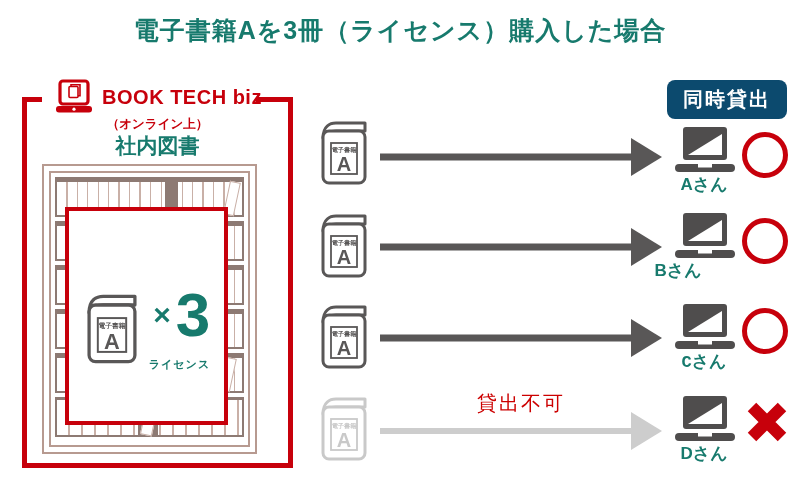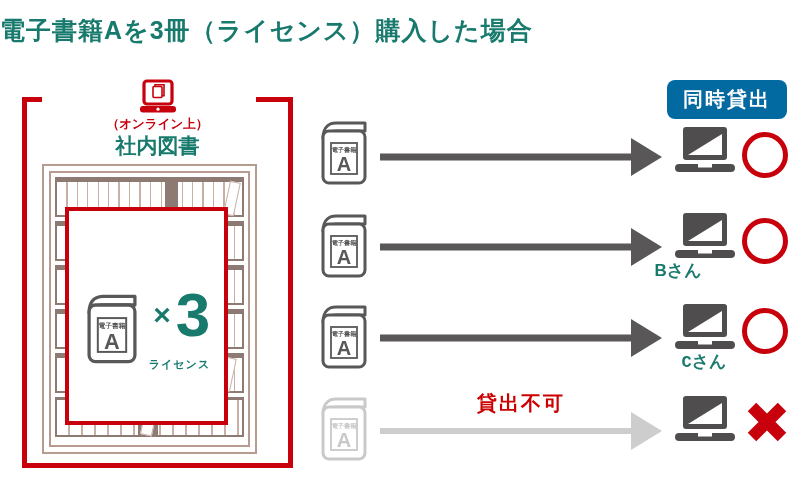--- a/index.html
+++ b/index.html
@@ -1,20 +1,20 @@
 <!DOCTYPE html>
 <html><head>
 <meta charset="utf-8">
 <style>
   html,body{margin:0;padding:0;background:#fff;}
   #canvas{position:relative;width:800px;height:500px;background:#ffffff;overflow:hidden;
           font-family:"Liberation Sans","DejaVu Sans",sans-serif;}
   .abs{position:absolute;}
 
-  .title{left:0;top:14px;width:100%;text-align:left;font-size:25px;font-weight:bold;
+  .title{left:0;top:14px;width:100%;text-align:center;font-size:25px;font-weight:bold;
          color:#177a6d;letter-spacing:1px;}
 
   
   .panel{left:22px;top:97px;width:271px;height:371px;border:5px solid #c7000b;box-sizing:border-box;background:#fff;}
   .logo-mask{left:42px;top:94px;width:214px;height:11px;background:#fff;z-index:2;}
   .logo-row{left:22px;top:79px;width:271px;display:flex;align-items:center;justify-content:center;gap:7px;z-index:3;}
   .brand{color:#c7000b;font-weight:bold;font-size:20px;letter-spacing:.5px;white-space:nowrap;}
   .online-note{left:22px;top:116px;width:271px;text-align:center;color:#c7000b;font-weight:bold;font-size:12.5px;z-index:3;}
   .library-name{left:22px;top:132px;width:271px;text-align:center;color:#177a6d;font-weight:bold;font-size:21px;z-index:3;}
 
@@ -33,24 +33,24 @@
   .card{left:65px;top:207px;width:163px;height:218px;border:4px solid #c7000b;background:#fff;
         box-sizing:border-box;z-index:2;display:flex;align-items:center;justify-content:center;}
   .card-content{display:flex;align-items:center;gap:8px;margin-top:26px;}
   .count-group{display:flex;flex-direction:column;align-items:flex-end;}
   .count-row{display:flex;align-items:center;color:#177a6d;font-weight:bold;}
   .times{font-size:30px;margin-right:5px;}
   .count{font-size:62px;line-height:.95;}
   .unit{color:#177a6d;font-weight:bold;font-size:11px;letter-spacing:1px;margin-top:13px;}
 
   
-  .badge{left:667px;top:80px;background:#0369a1;color:#fff;font-weight:bold;font-size:20px;
+  .badge{left:667px;top:80px;background:#0c4a6e;color:#fff;font-weight:bold;font-size:20px;
          padding:6px 16px;border-radius:8px;letter-spacing:2px;}
   .user-label{width:86px;text-align:center;color:#177a6d;font-weight:bold;font-size:17px;}
-  .deny-label{left:380px;top:390px;width:282px;text-align:center;color:#cc0000;font-weight:bold;
+  .deny-label{left:380px;top:390px;width:282px;text-align:center;color:#cc0000;font-weight:normal;
               font-size:20px;letter-spacing:2px;}
 </style>
 </head>
 <body>
 
 <div id="canvas">
 
   <div class="abs title">電子書籍Aを3冊（ライセンス）購入した場合</div>
 
   <div class="abs panel"></div>
@@ -59,20 +59,21 @@
   <div class="abs logo-row">
     <svg width="42" height="36" viewBox="0 0 42 36">
       <rect x="7" y="2" width="28" height="23" rx="3" fill="#fff" stroke="#c7000b" stroke-width="3.2"></rect>
       <g stroke="#c7000b" stroke-width="1.6" fill="#fff">
         <rect x="16" y="7.5" width="9" height="11" rx="1"></rect>
         <path d="M18,7.5 V5.8 H27 V16.8 H25" fill="none"></path>
       </g>
       <rect x="3" y="27" width="36" height="6.5" rx="3" fill="#c7000b"></rect>
       <circle cx="21" cy="30.2" r="1.6" fill="#fff"></circle>
     </svg>
+    <span class="brand">BOOK TECH biz</span>
   </div>
   <div class="abs library-name">社内図書</div>
   <div class="abs online-note">（オンライン上）</div>
 
   <div class="abs bookshelf">
     <div class="shelf-inner">
       <div class="shelf-row">
         <div class="books"></div>
         <div class="gap" style="left:58%;width:13px;"></div>
         <div class="tilt" style="right:10px;"></div>
@@ -137,20 +138,21 @@
   <svg class="abs" style="left:380px;top:137px;" width="282" height="40" viewBox="0 0 282 40">
     <rect x="0" y="16.5" width="251" height="7" fill="#595757"></rect>
     <polygon points="251,1 251,39 282,20" fill="#595757"></polygon>
   </svg>
   <svg class="abs" style="left:673px;top:127px;" width="62" height="47" viewBox="0 0 62 47">
     <rect x="10" y="0" width="44" height="33" rx="3" fill="#4f4d4d"></rect>
     <polygon points="15,28 49,28 49,7" fill="#fff"></polygon>
     <rect x="2" y="37" width="60" height="8" rx="4" fill="#4f4d4d"></rect>
     <rect x="25" y="37" width="14" height="3.5" fill="#fff"></rect>
   </svg>
+  <div class="abs user-label" style="left:661px;top:173px;">Aさん</div>
   <svg class="abs" style="left:741px;top:131px;" width="48" height="48" viewBox="0 0 48 48">
     <circle cx="24" cy="24" r="20.5" fill="none" stroke="#c7000b" stroke-width="5"></circle>
   </svg>
 
   <svg class="abs" style="left:318px;top:213px;" width="52" height="66" viewBox="0 0 52 66">
     <g fill="#fff" stroke="#595757" stroke-width="3" stroke-linejoin="round" stroke-linecap="round">
       <path d="M5,18 C5,6 12,3 18,3 H47 V11 H18 C13,11 9,13 8,18"></path>
       <rect x="5" y="11" width="42" height="52" rx="6"></rect>
     </g>
     <rect x="13" y="23" width="26" height="31" fill="#fff" stroke="#595757" stroke-width="1.8"></rect>
@@ -209,17 +211,18 @@
   <svg class="abs" style="left:380px;top:411px;" width="282" height="40" viewBox="0 0 282 40">
     <rect x="0" y="17" width="251" height="6" fill="#cdcdcd"></rect>
     <polygon points="251,1 251,39 282,20" fill="#cdcdcd"></polygon>
   </svg>
   <svg class="abs" style="left:673px;top:396px;" width="62" height="47" viewBox="0 0 62 47">
     <rect x="10" y="0" width="44" height="33" rx="3" fill="#4f4d4d"></rect>
     <polygon points="15,28 49,28 49,7" fill="#fff"></polygon>
     <rect x="2" y="37" width="60" height="8" rx="4" fill="#4f4d4d"></rect>
     <rect x="25" y="37" width="14" height="3.5" fill="#fff"></rect>
   </svg>
+  <div class="abs user-label" style="left:661px;top:442px;">Dさん</div>
   <svg class="abs" style="left:744px;top:399px;" width="46" height="46" viewBox="0 0 46 46">
     <path d="M8,8 L38,38 M38,8 L8,38" stroke="#c7000b" stroke-width="12"></path>
   </svg>
 
 </div>
 
 </body></html>

